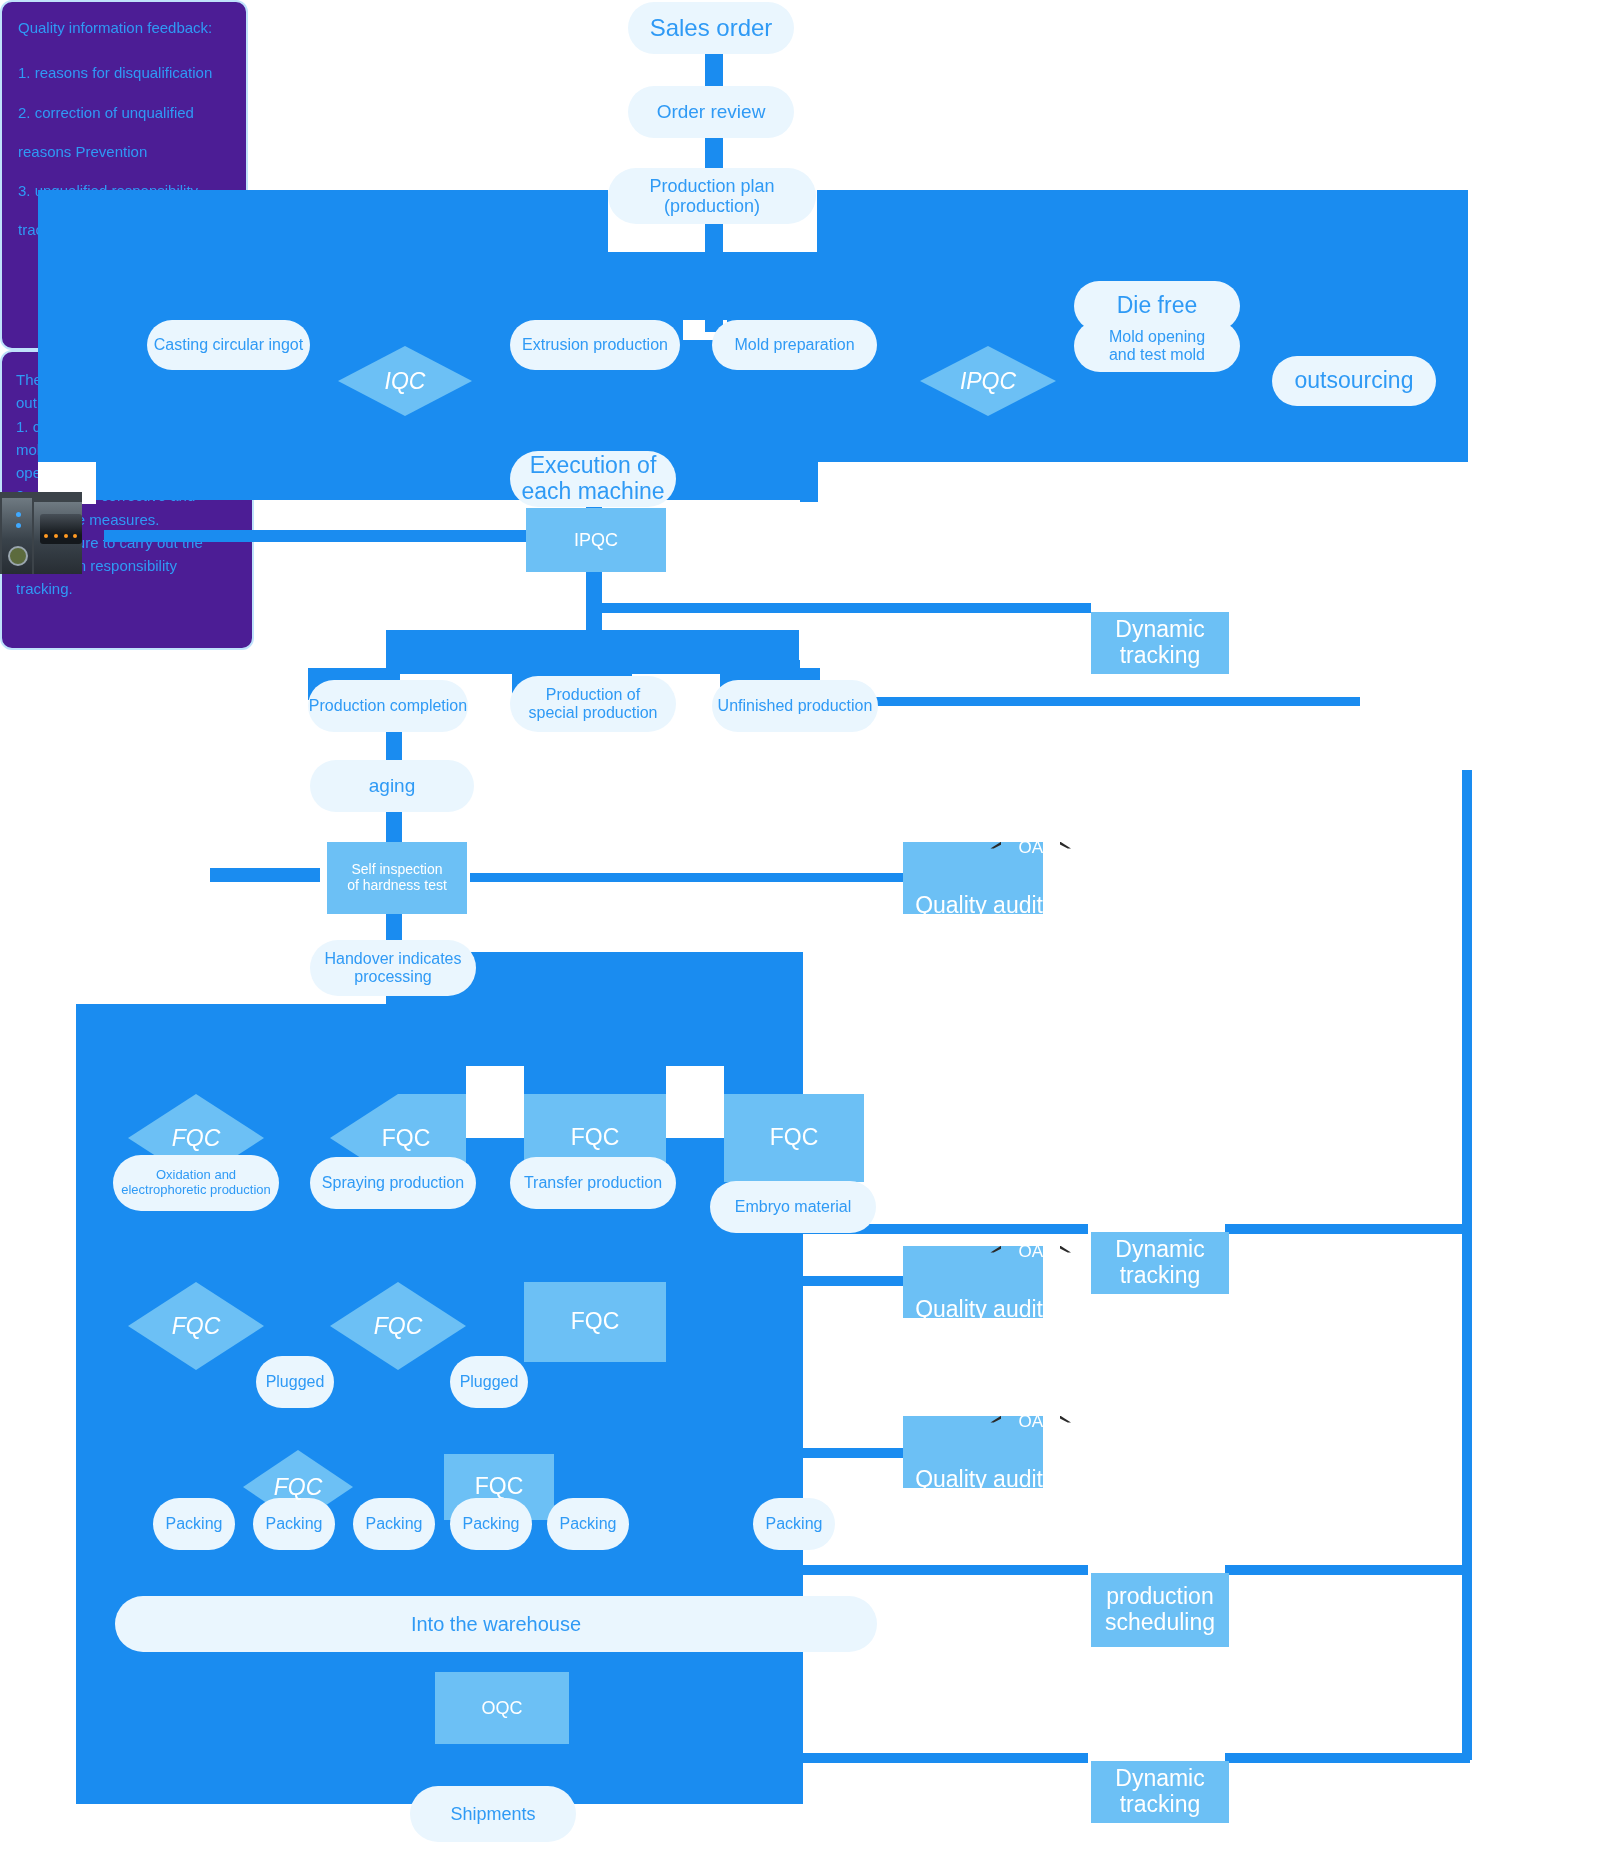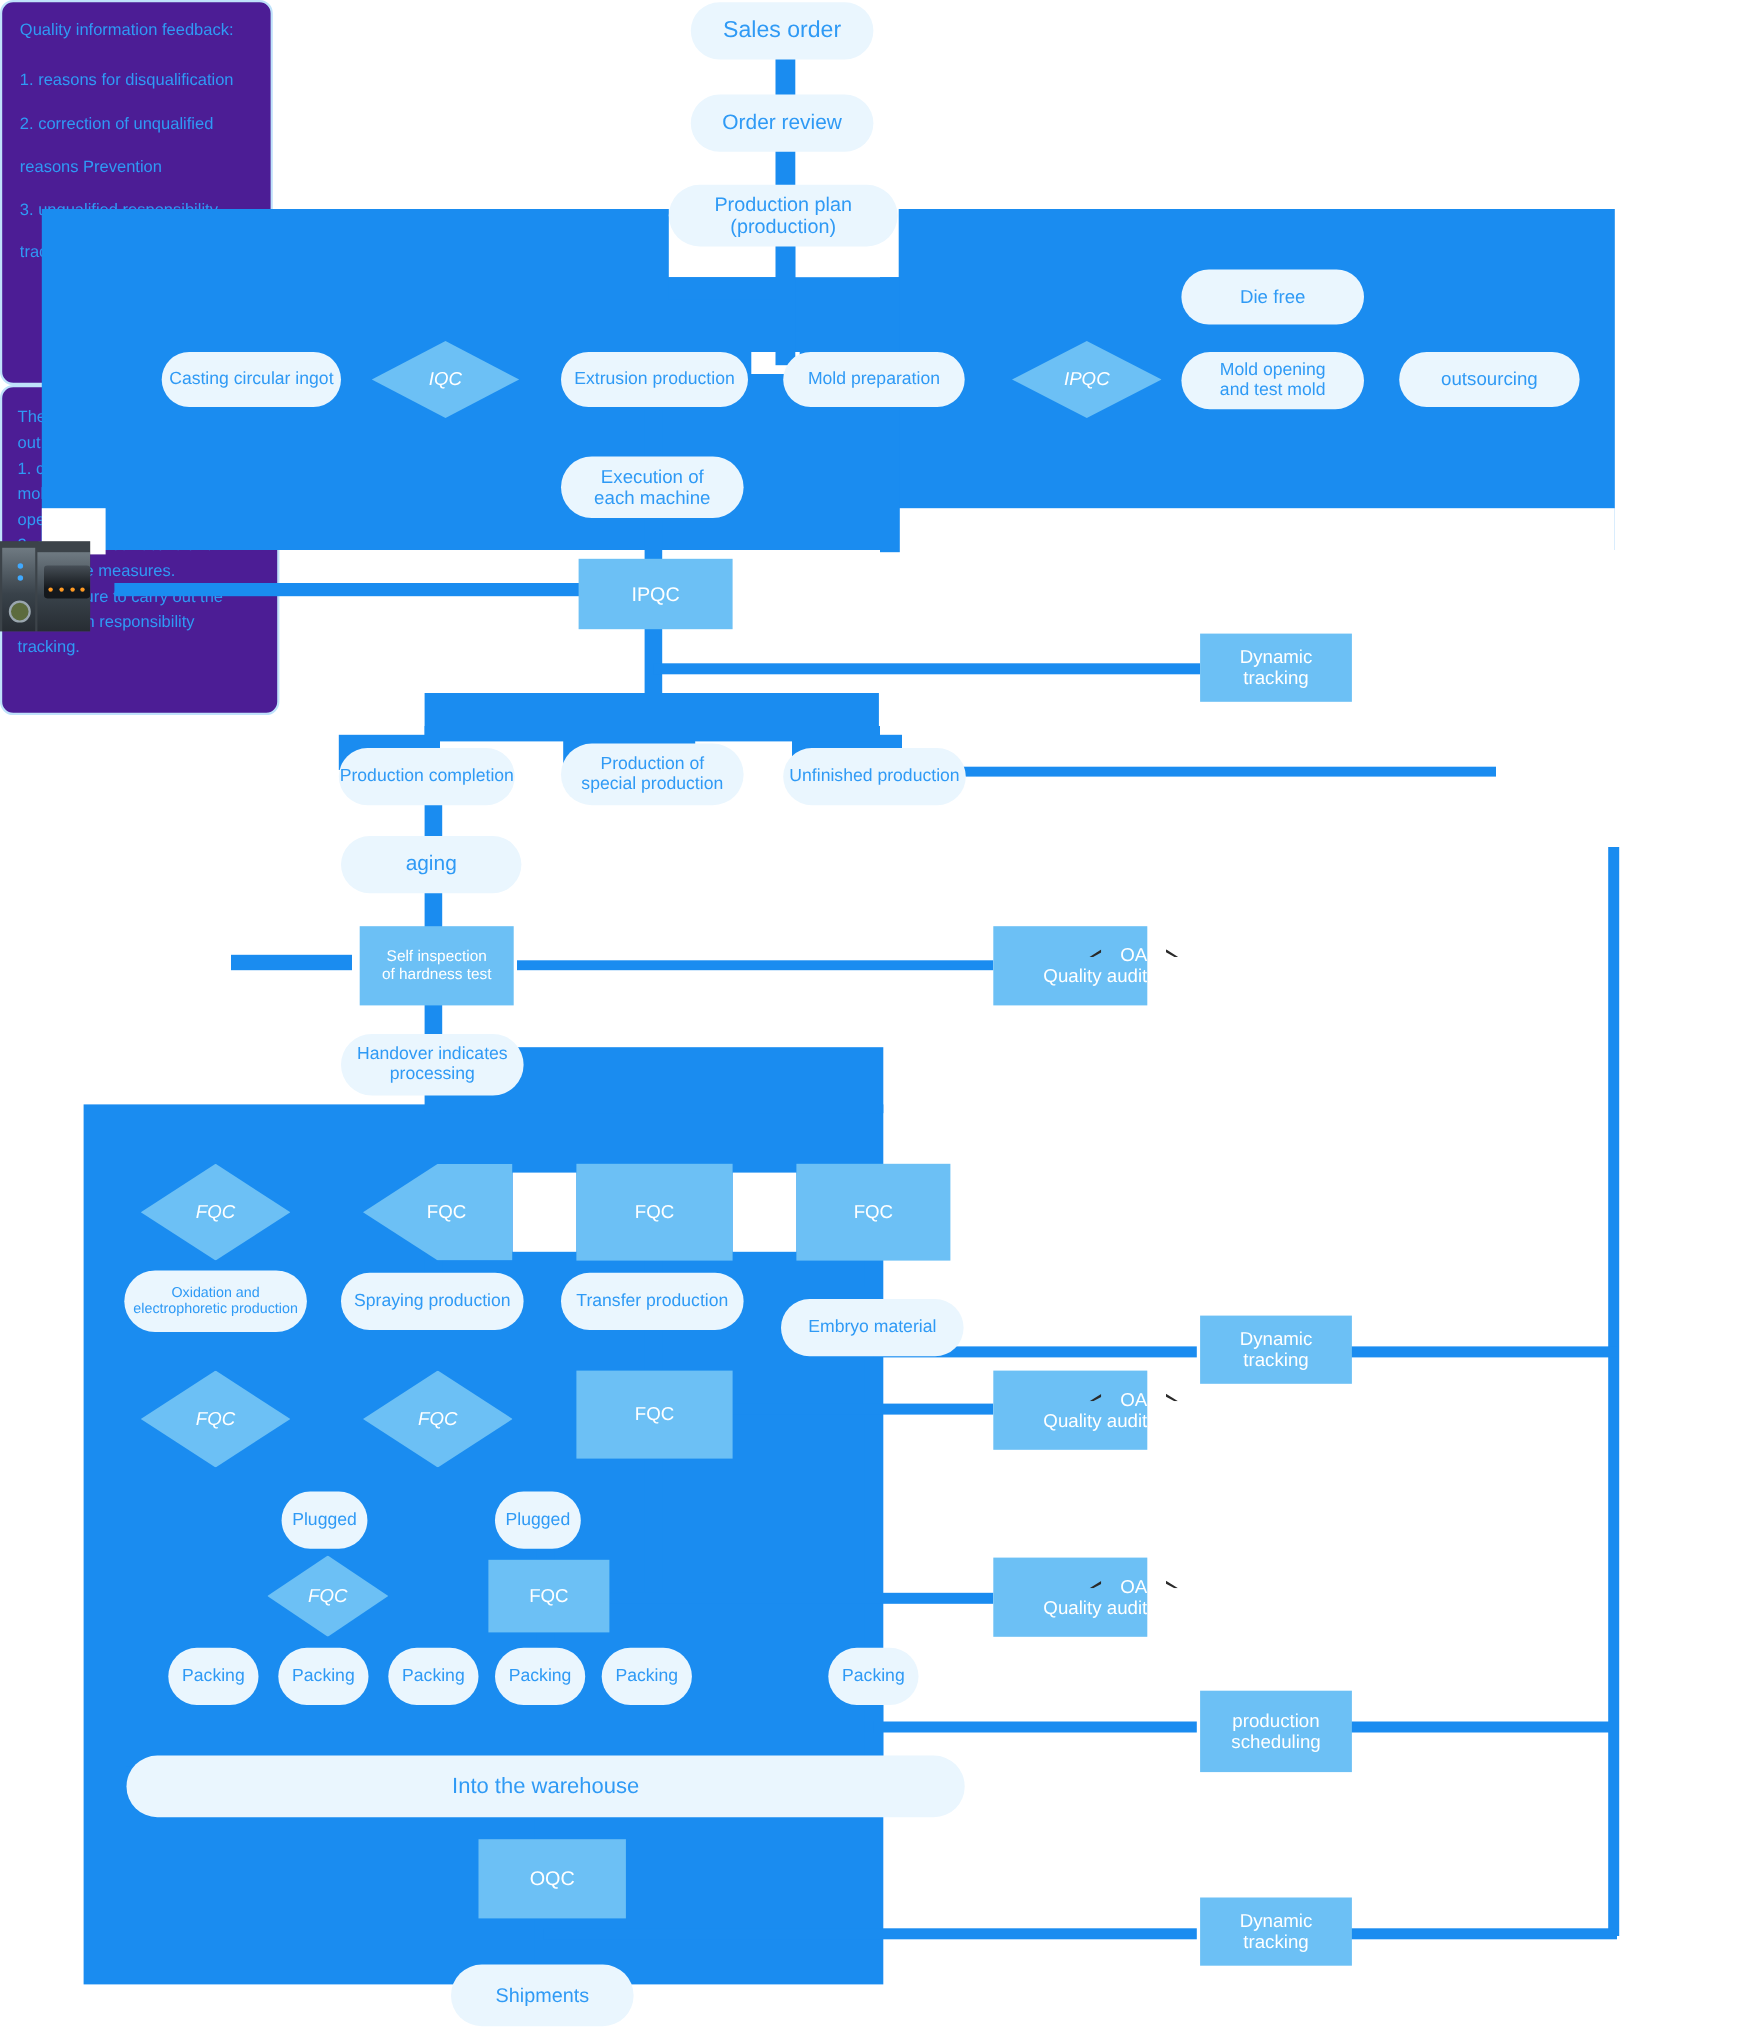--- a/index.html
+++ b/index.html
@@ -18,22 +18,22 @@
   .note{background:#4c1d95;color:#2f9af5;border:2px solid #bfe2fb;border-radius:12px;
         display:block;text-align:left;padding:14px 16px;line-height:1.55;}
   .diamond{position:absolute;color:#ffffff;display:flex;align-items:center;justify-content:center;}
   .diamond .dshape{position:absolute;inset:0;background:#6cc0f5;
         clip-path:polygon(50% 0%,100% 50%,50% 100%,0% 50%);}
   .diamond .dlabel{position:relative;z-index:2;font-style:italic;}
   .arrowL{position:absolute;color:#ffffff;display:flex;align-items:center;justify-content:center;}
   .arrowL .dshape{position:absolute;inset:0;background:#6cc0f5;
         clip-path:polygon(50% 0%,100% 0%,100% 100%,50% 100%,0% 50%);}
 
-  .f22{font-size:21px;} .f20{font-size:20px;} .f19{font-size:19px;}
-  .f18{font-size:18px;} .f17{font-size:17px;} .f16{font-size:16px;}
+  .f22{font-size:24px;} .f20{font-size:20px;} .f19{font-size:19px;}
+  .f18{font-size:18px;} .f17{font-size:23px;margin-top:36px;} .f16{font-size:16px;}
   .f15{font-size:15px;} .f14{font-size:14px;} .f13{font-size:13px;}
 
   .oa-wrap{position:relative;width:100%;height:100%;display:flex;align-items:flex-end;
            justify-content:center;flex-direction:column;}
   .oa-top{position:relative;font-size:17px;}
   .oa-top::before,.oa-top::after{content:"";position:absolute;top:4px;width:11px;height:7px;
            background:#2a2a2a;}
   .oa-top::before{left:-28px;clip-path:polygon(0 100%,100% 0,100% 40%,30% 100%);}
   .oa-top::after{right:-28px;clip-path:polygon(100% 100%,0 0,0 40%,70% 100%);}
 

